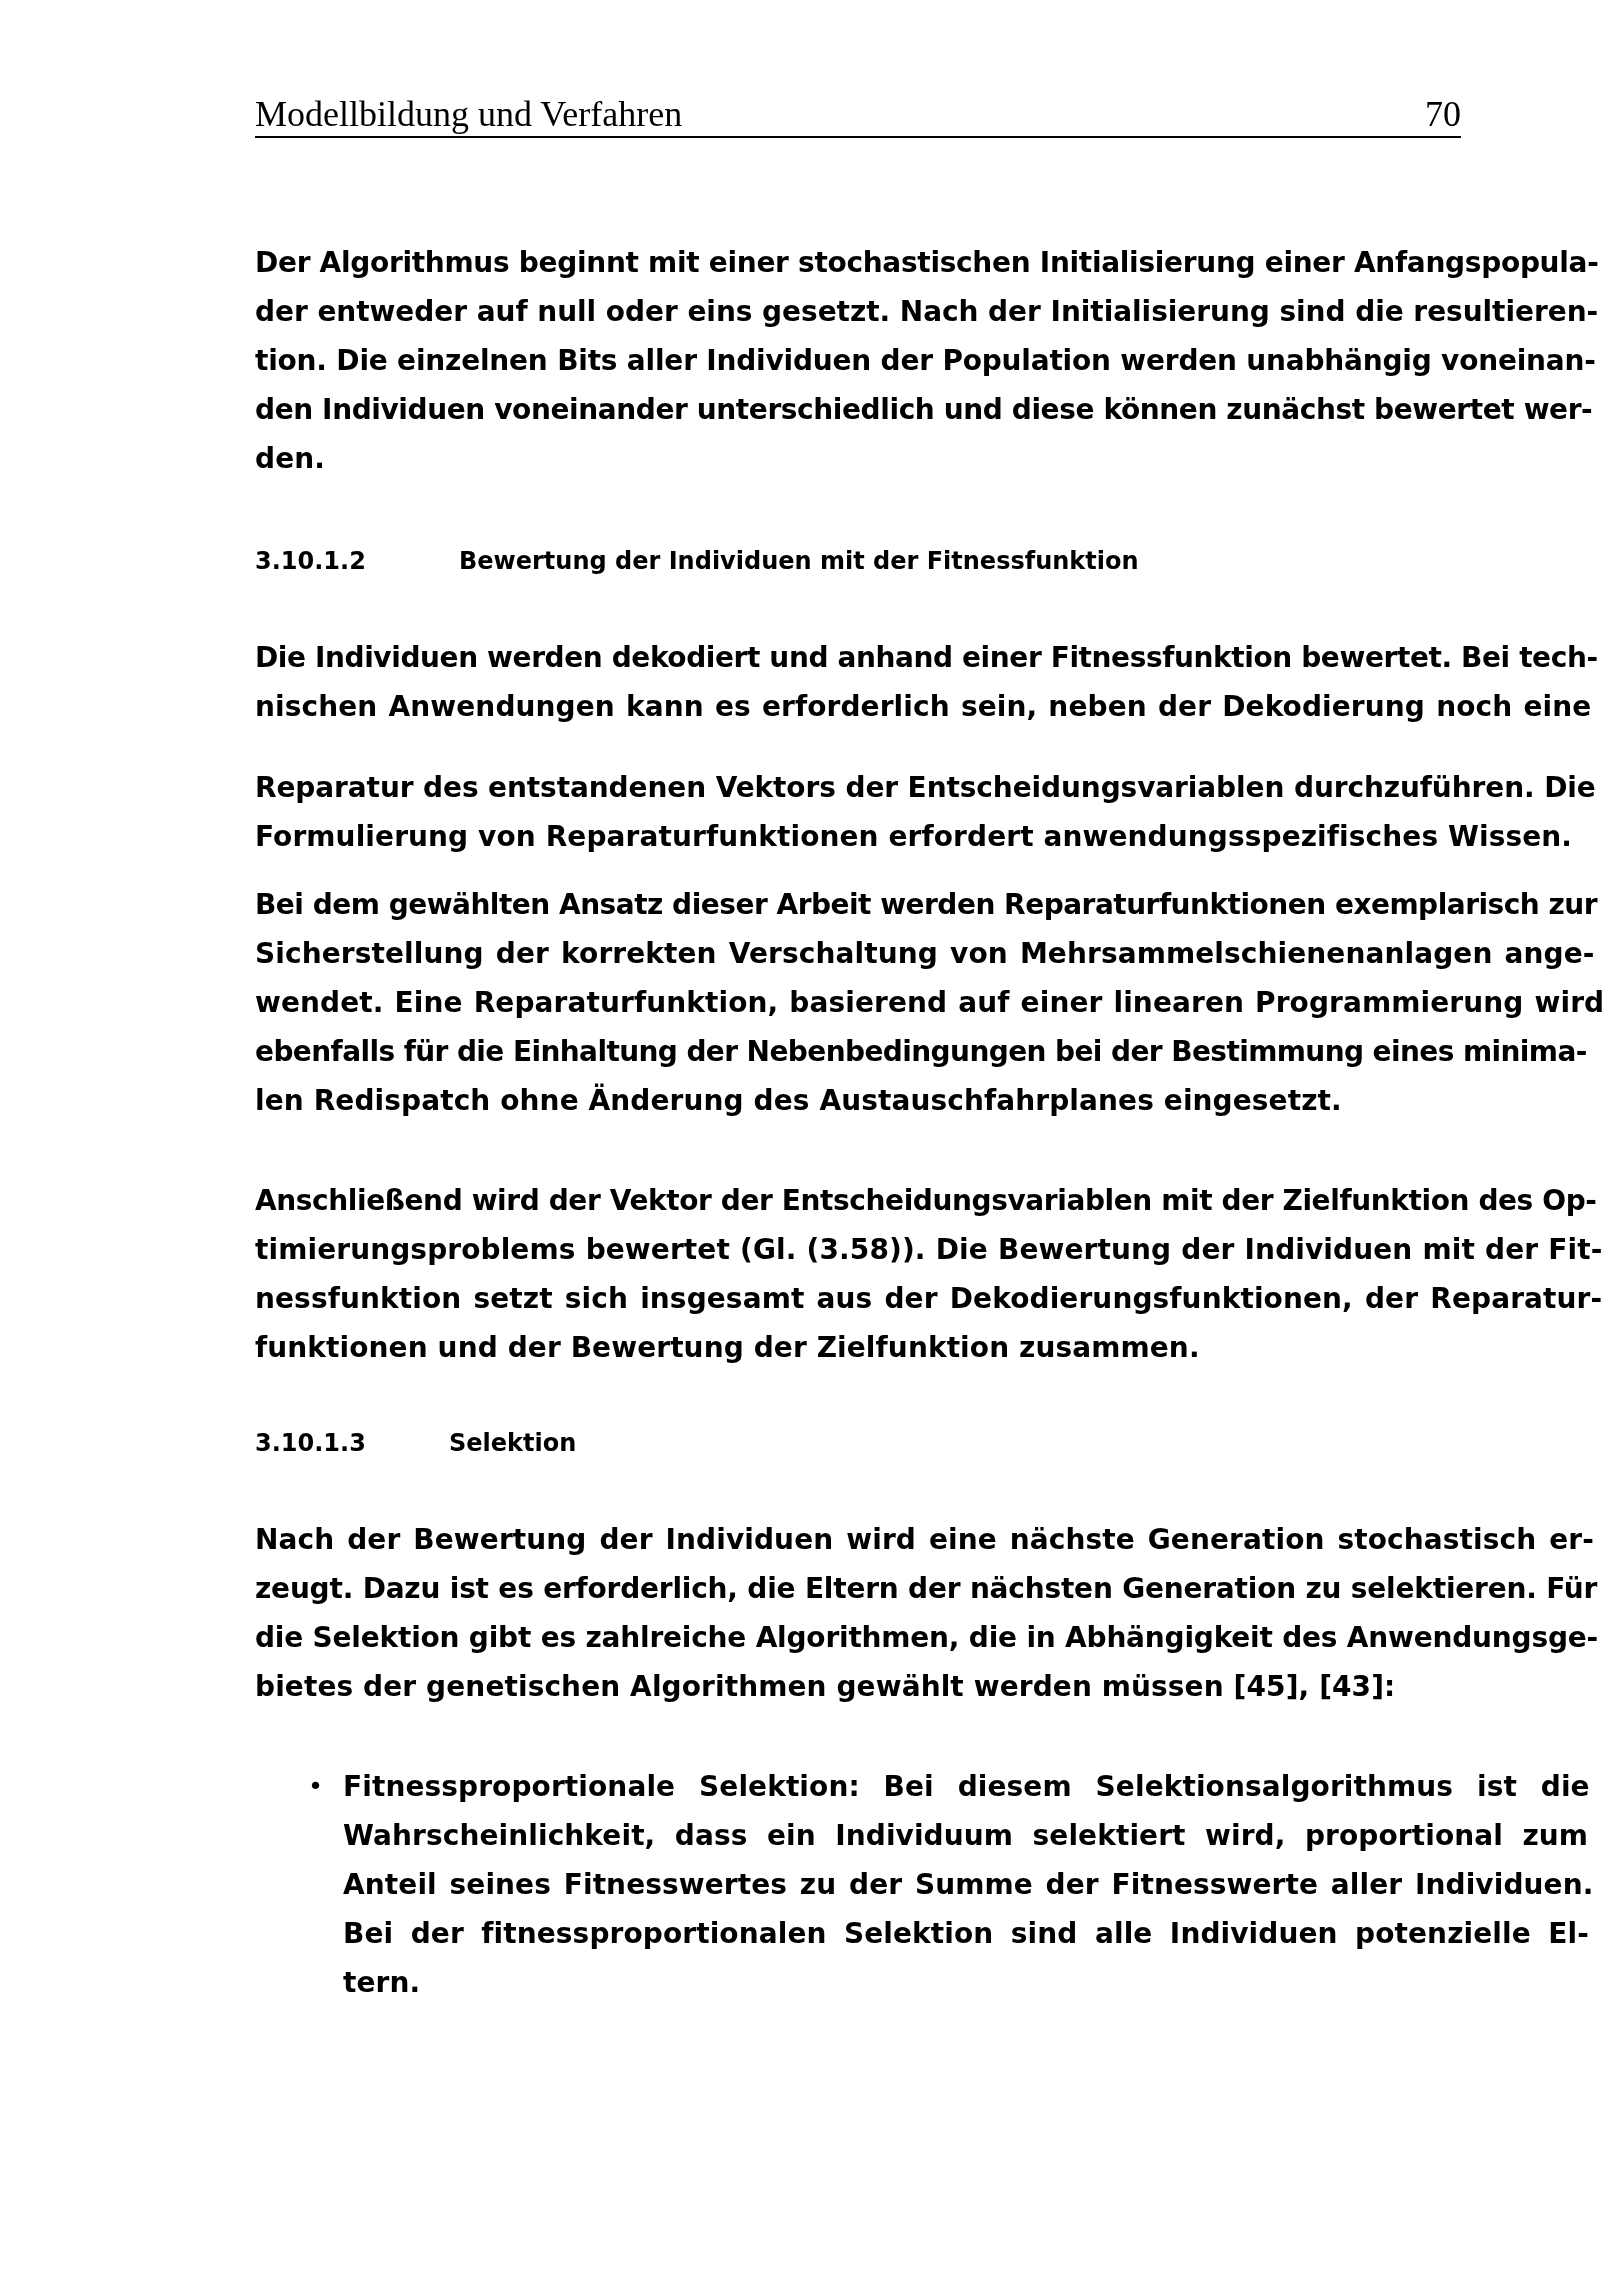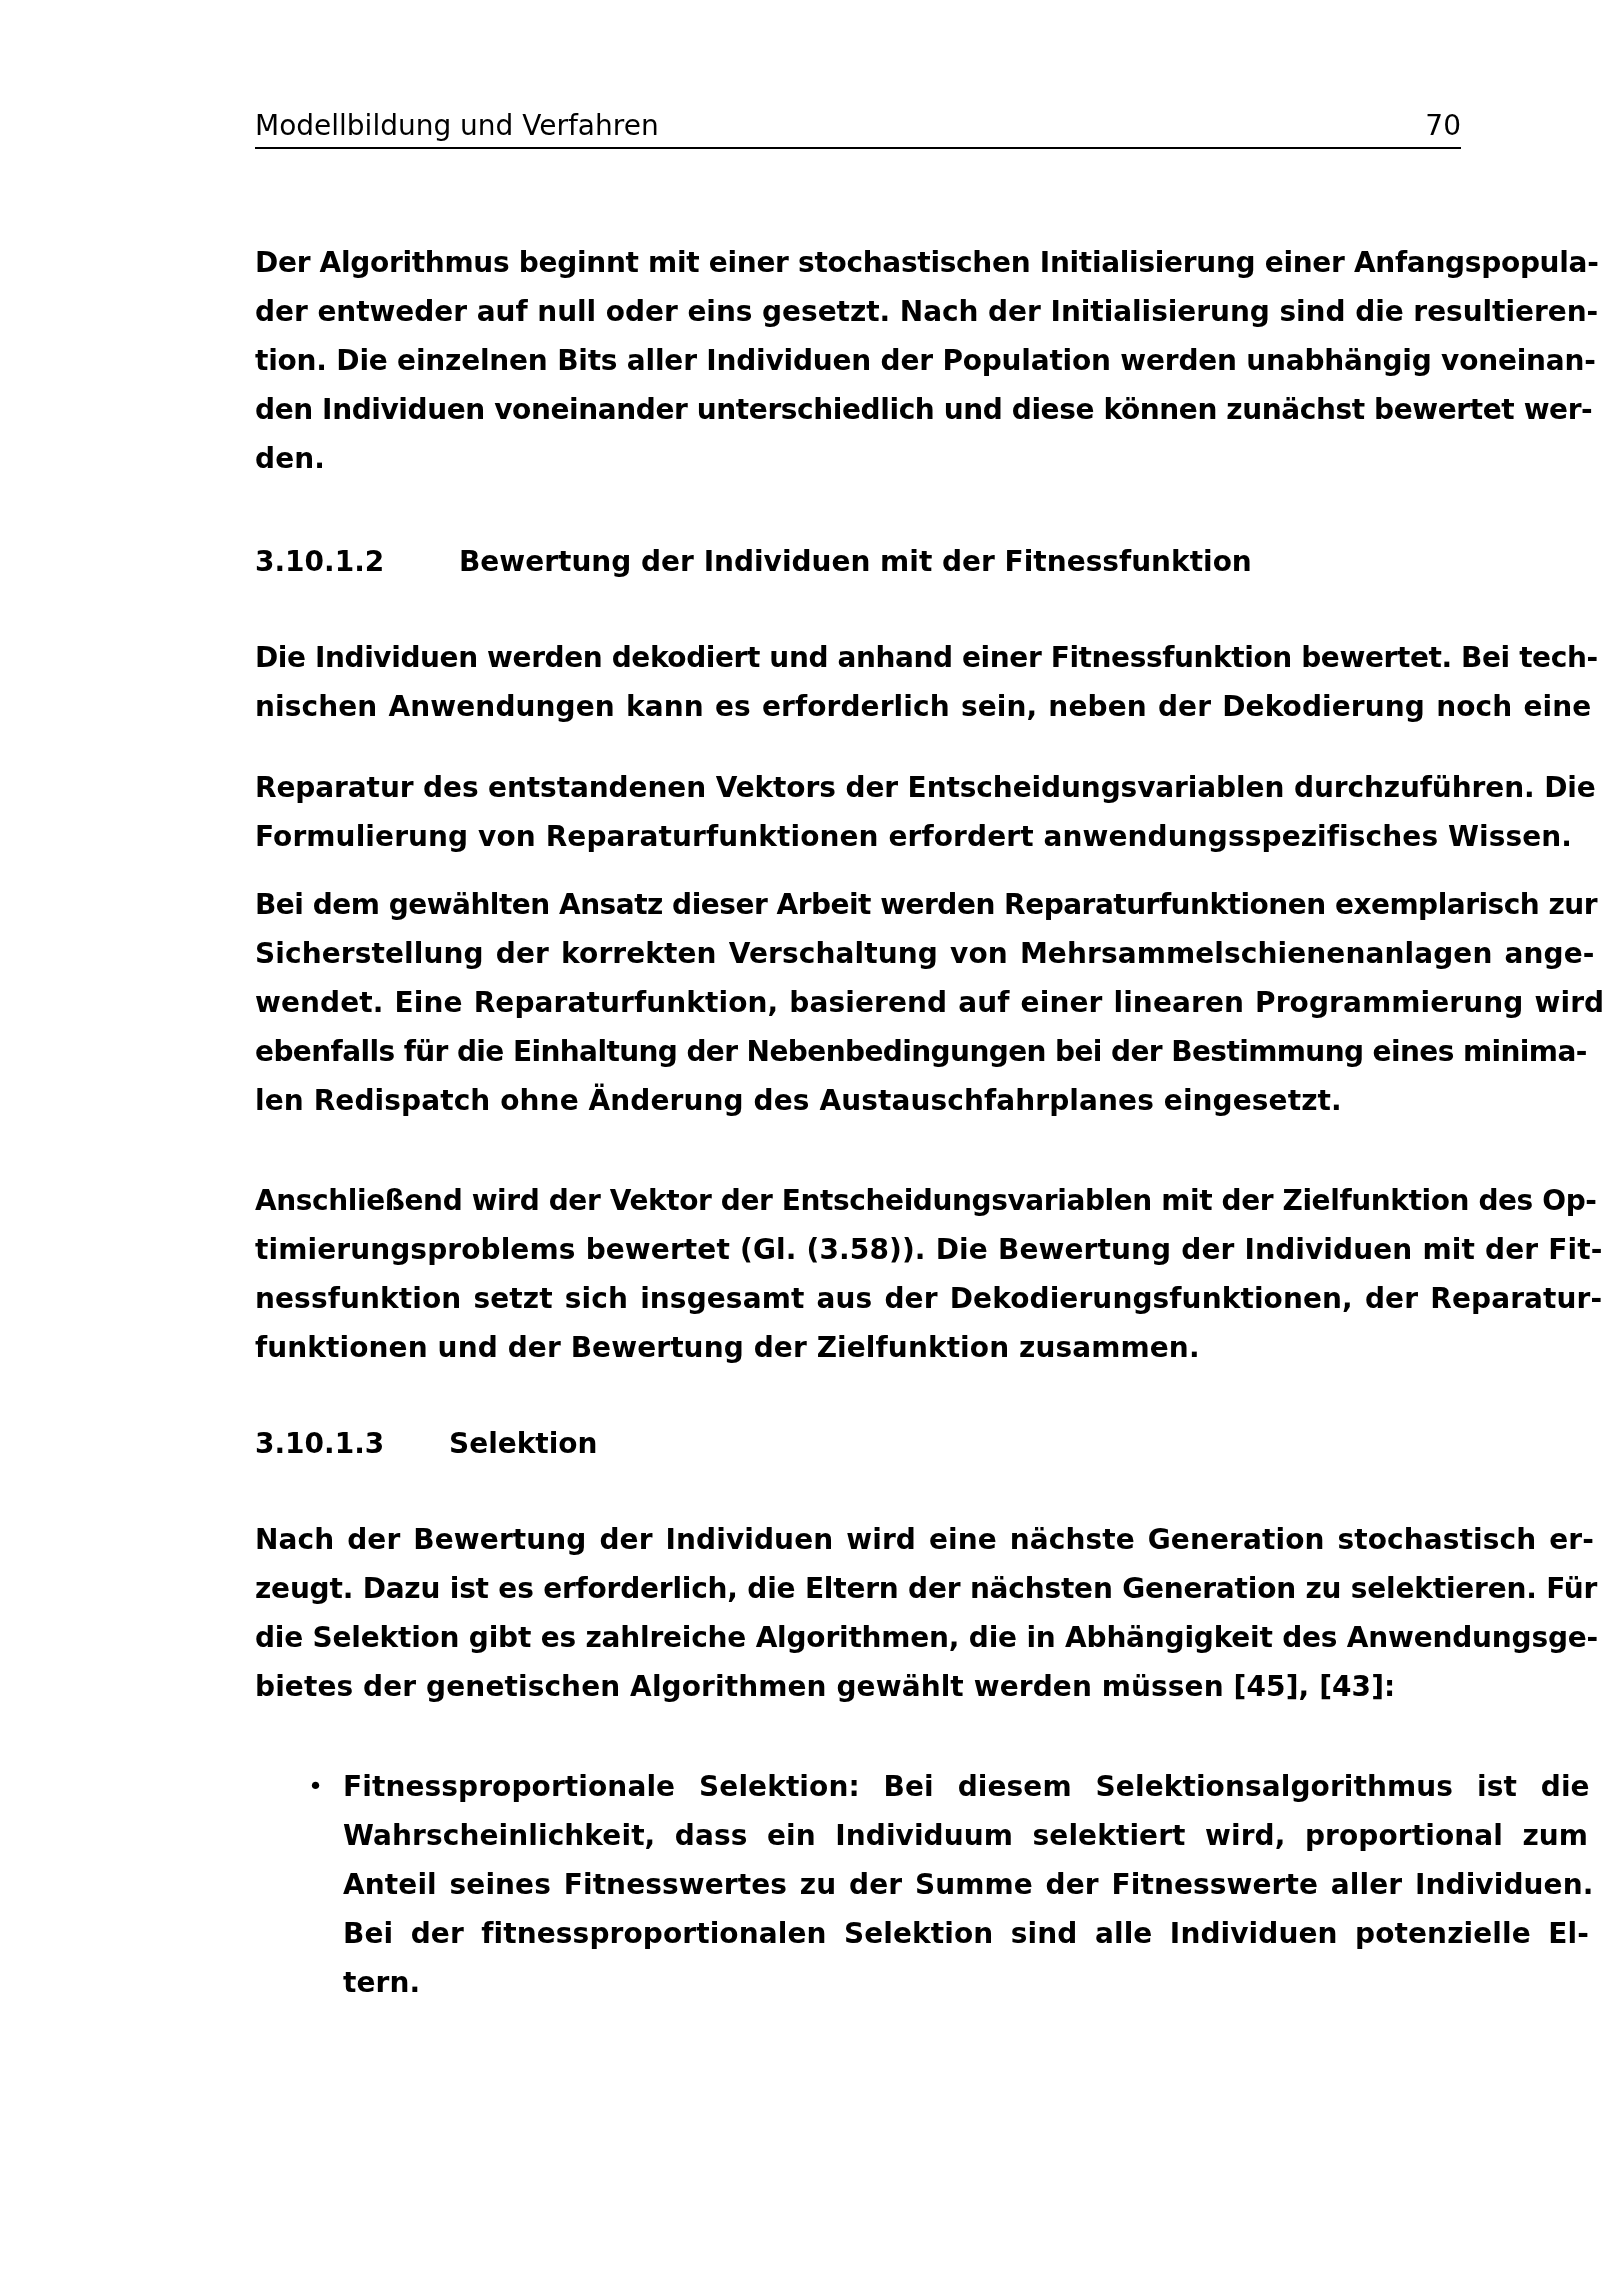--- a/index.html
+++ b/index.html
@@ -2,34 +2,34 @@
 <html><head>
 <meta charset="utf-8">
 <style>
   html, body { margin: 0; padding: 0; background: #ffffff; }
   body { width: 1620px; height: 2293px; position: relative; overflow: hidden; }
   .page {
     position: absolute; left: 255px; top: 0; width: 1206px;
     font-family: "DejaVu Sans", sans-serif; color: #000; font-size: 28px;
   }
   .header {
-    position: absolute; top: 108px; left: 0; width: 1206px; height: 39px;
+    position: absolute; top: 97px; left: 0; width: 1206px; height: 39px;
     border-bottom: 2px solid #000;
-    font-size: 28px; line-height: 39px;
+    font-size: 36px; line-height: 39px; font-family: Liberation Serif, serif;
   }
   .header .title { position: absolute; left: 0; bottom: 2px; }
   .header .pagenum { position: absolute; right: 0; bottom: 2px; }
   .block { position: absolute; left: 0; width: 1206px; }
   p.body {
     margin: 0; line-height: 49px; text-align: justify;
     text-align-last: left; hyphens: manual; letter-spacing: 0.1px;
   }
   .line { display: block; text-align: justify; text-align-last: justify; white-space: nowrap; font-weight: bold; }
   .line.last { text-align-last: left; }
-  h3 { margin: 0; font-size: 28px; font-weight: bold; line-height: 39px; }
+  h3 { margin: 0; font-size: 24px; font-weight: bold; line-height: 39px; }
   h3 .num { display: inline-block; width: 204px; }
   h3.sel .num { width: 194px; }
   .bullet-wrap { position: absolute; left: 88px; width: 1117px; }
   .bullet-sym { position: absolute; left: -35px; top: 0; line-height: 49px; font-size: 25.5px; }
 </style>
 </head>
 <body>
 
 <div class="page">
 

